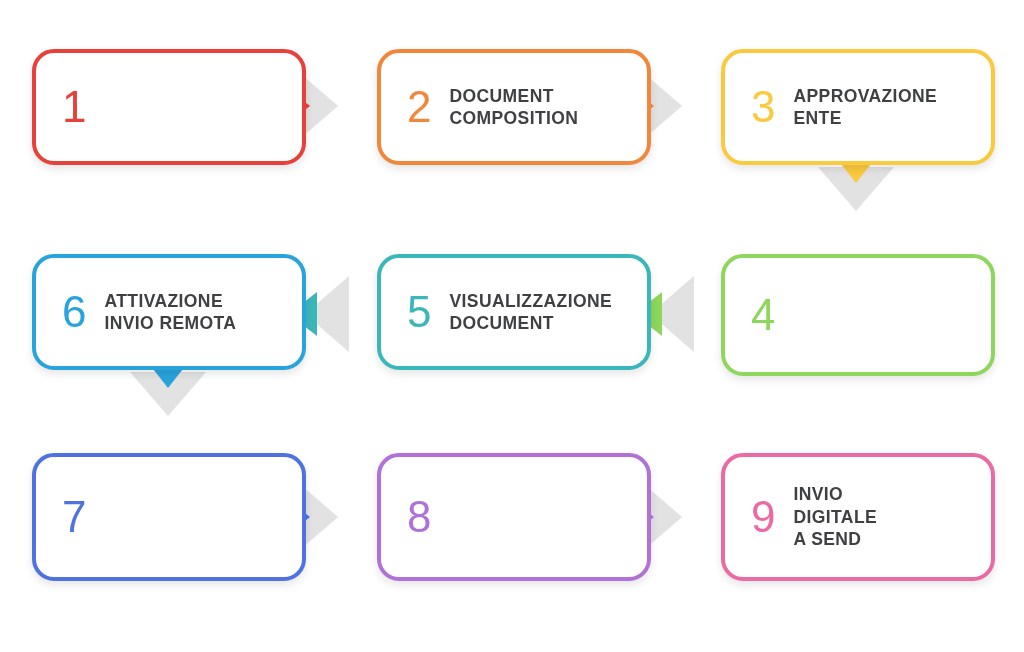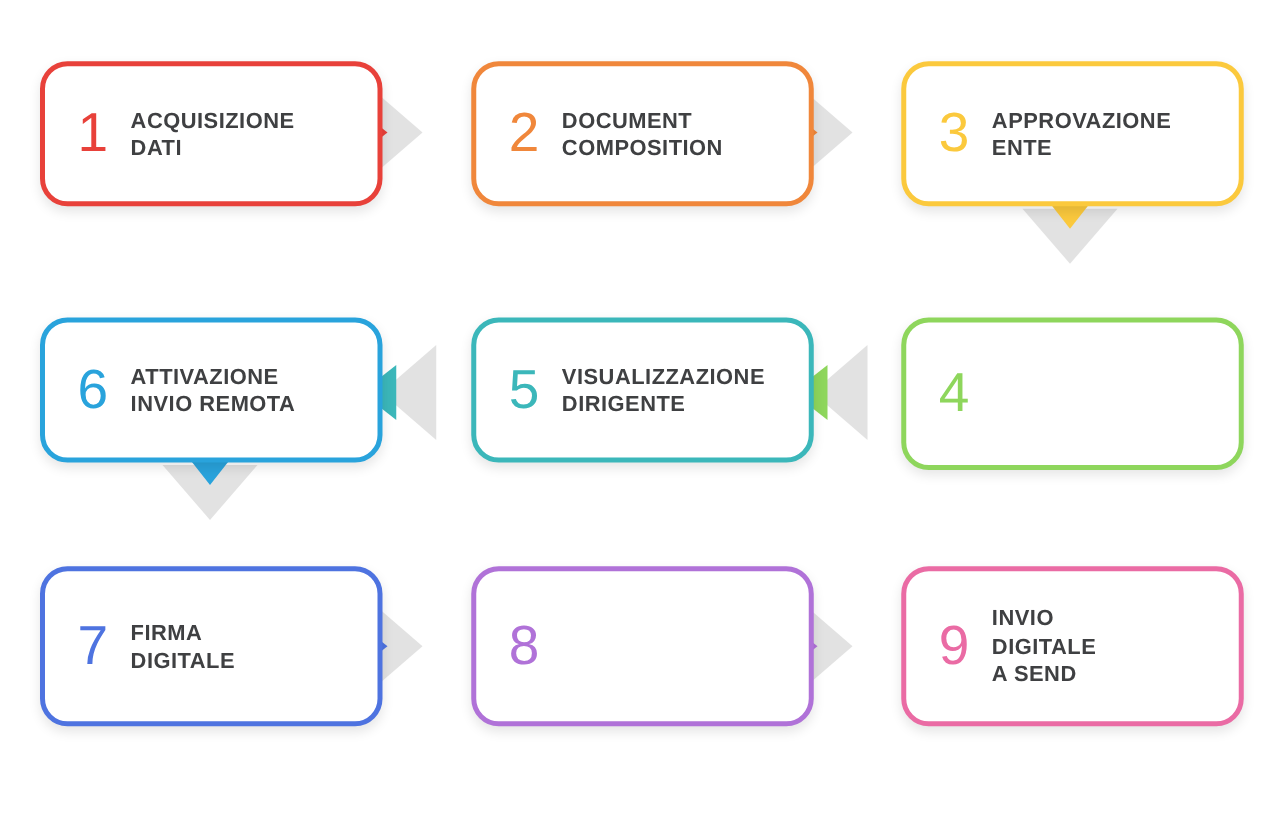--- a/index.html
+++ b/index.html
@@ -141,22 +141,20 @@
     <span class="head"></span>
   </div>
 
   <div class="conn right" style="--c:#b072d8; left:638px; top:479px;">
     <span class="blade"></span>
     <span class="head"></span>
   </div>
 
   <div class="step" style="--c:#e8413a; left:32px; top:49px; width:274px; height:116px;">
     <span class="num">1</span>
-    <span class="label">ACQUISIZIONE
-DATI</span>
   </div>
 
   <div class="step" style="--c:#f0873b; left:377px; top:49px; width:274px; height:116px;">
     <span class="num">2</span>
     <span class="label">DOCUMENT
 COMPOSITION</span>
   </div>
 
   <div class="step" style="--c:#fbc93d; left:721px; top:49px; width:274px; height:116px;">
     <span class="num">3</span>
@@ -166,31 +164,29 @@
 
   <div class="step" style="--c:#29a3dc; left:32px; top:254px; width:274px; height:116px;">
     <span class="num">6</span>
     <span class="label">ATTIVAZIONE
 INVIO REMOTA</span>
   </div>
 
   <div class="step" style="--c:#3bb7ba; left:377px; top:254px; width:274px; height:116px;">
     <span class="num">5</span>
     <span class="label">VISUALIZZAZIONE
-DIRIGENTE</span>
+DOCUMENT</span>
   </div>
 
   <div class="step" style="--c:#8ed65c; left:721px; top:254px; width:274px; height:122px;">
     <span class="num">4</span>
   </div>
 
   <div class="step" style="--c:#4e73e0; left:32px; top:453px; width:274px; height:128px;">
     <span class="num">7</span>
-    <span class="label">FIRMA
-DIGITALE</span>
   </div>
 
   <div class="step" style="--c:#b072d8; left:377px; top:453px; width:274px; height:128px;">
     <span class="num">8</span>
   </div>
 
   <div class="step" style="--c:#ea6ba4; left:721px; top:453px; width:274px; height:128px;">
     <span class="num">9</span>
     <span class="label">INVIO
 DIGITALE

